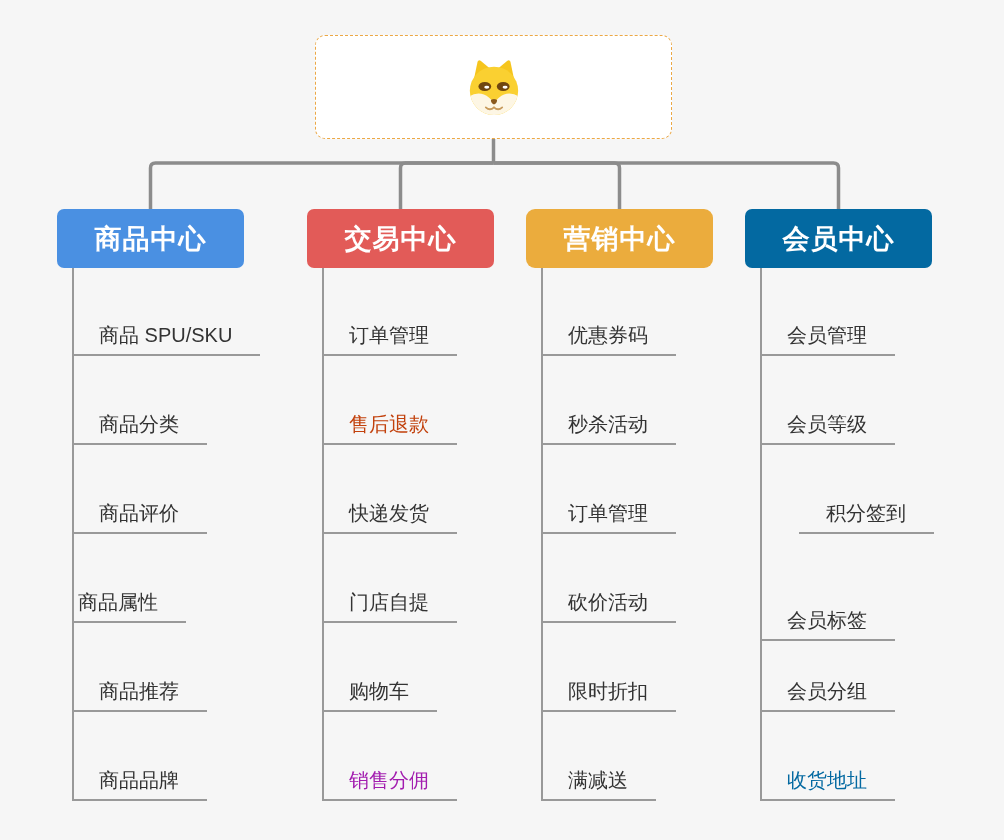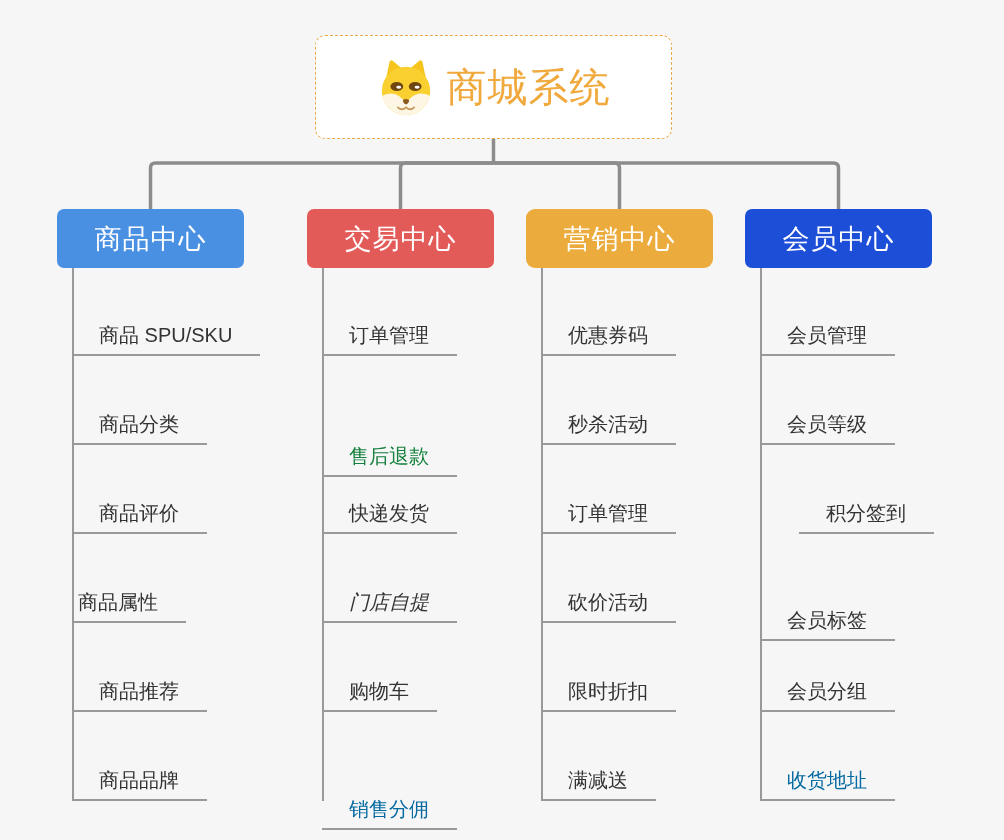--- a/index.html
+++ b/index.html
@@ -27,21 +27,21 @@
   .root-title{
     font-size:40px;font-weight:400;letter-spacing:1px;
   }
   .mascot{width:58px;height:60px;flex:0 0 auto;}
   .branch-box{
     position:absolute;top:209px;width:187px;height:59px;
     border-radius:7px;z-index:2;
     display:flex;align-items:center;justify-content:center;
   }
   .branch-label{
-    color:#ffffff;font-size:27px;font-weight:400;letter-spacing:1px;
+    color:#ffffff;font-size:27px;font-weight:700;letter-spacing:1px;
   }
   .column{
     position:absolute;top:268px;z-index:2;
   }
   .vline{
     position:absolute;left:0;top:0;width:2px;height:533px;
   }
   .child-node{
     position:absolute;left:0;
     height:36px;line-height:34px;
@@ -81,21 +81,20 @@
 
       <ellipse cx="20.5" cy="30.5" rx="6.6" ry="4.6" fill="#6f460f"></ellipse>
       <ellipse cx="22.5" cy="31.3" rx="2.6" ry="1.5" fill="#ffffff"></ellipse>
       <ellipse cx="39.5" cy="30.5" rx="6.6" ry="4.6" fill="#6f460f"></ellipse>
       <ellipse cx="41.5" cy="31.3" rx="2.6" ry="1.5" fill="#ffffff"></ellipse>
 
       <path d="M26.8 44.5 Q30 42.2 33.2 44.5 Q33.2 48 30 49 Q26.8 48 26.8 44.5 Z" fill="#8a5a1e"></path>
 
       <path d="M21.5 52 Q25.8 56 30 52 Q34.2 56 38.5 52" fill="none" stroke="#c79a5b" stroke-width="1.8" stroke-linecap="round"></path>
     </svg>
-    <span class="root-title" style="color: rgb(240, 169, 60);">商城系统</span>
   </div>
 
   <div id="branches">
     <div class="branch-box" style="left: 57px; background: rgb(74, 144, 226);">
       <span class="branch-label">商品中心</span>
     </div>
     <div class="column" style="left: 72px;">
       <div class="vline" style="background: rgb(153, 153, 153);"></div>
     <div class="child-node" style="top: 50px; border-bottom-color: rgb(153, 153, 153); color: rgb(51, 51, 51);"><span>商品 SPU/SKU</span></div>
         <div class="child-node" style="top: 139px; border-bottom-color: rgb(153, 153, 153); color: rgb(51, 51, 51);"><span>商品分类</span></div>
@@ -104,41 +103,41 @@
         <div class="child-node" style="top: 406px; border-bottom-color: rgb(153, 153, 153); color: rgb(51, 51, 51);"><span>商品推荐</span></div>
         <div class="child-node" style="top: 495px; border-bottom-color: rgb(153, 153, 153); color: rgb(51, 51, 51);"><span>商品品牌</span></div>
       </div>
 
     <div class="branch-box" style="left: 307px; background: rgb(226, 91, 88);">
       <span class="branch-label">交易中心</span>
     </div>
     <div class="column" style="left: 322px;">
       <div class="vline" style="background: rgb(153, 153, 153);"></div>
     <div class="child-node" style="top: 50px; border-bottom-color: rgb(153, 153, 153); color: rgb(51, 51, 51);"><span>订单管理</span></div>
-        <div class="child-node" style="top: 139px; border-bottom-color: rgb(153, 153, 153); color: #15803d; margin-top: 32px;"><span>售后退款</span></div>
+        <div class="child-node" style="top: 139px; border-bottom-color: rgb(153, 153, 153); color: #c2410c;"><span>售后退款</span></div>
         <div class="child-node" style="top: 228px; border-bottom-color: rgb(153, 153, 153); color: rgb(51, 51, 51);"><span>快递发货</span></div>
-        <div class="child-node" style="top: 317px; border-bottom-color: rgb(153, 153, 153); color: rgb(51, 51, 51); font-style: italic;"><span>门店自提</span></div>
+        <div class="child-node" style="top: 317px; border-bottom-color: rgb(153, 153, 153); color: rgb(51, 51, 51);"><span>门店自提</span></div>
         <div class="child-node" style="top: 406px; border-bottom-color: rgb(153, 153, 153); color: rgb(51, 51, 51);"><span>购物车</span></div>
-        <div class="child-node" style="top: 524px; border-bottom-color: rgb(153, 153, 153); color: #0369a1;"><span>销售分佣</span></div>
+        <div class="child-node" style="top: 495px; border-bottom-color: rgb(153, 153, 153); color: #a21caf;"><span>销售分佣</span></div>
       </div>
 
     <div class="branch-box" style="left: 526px; background: rgb(235, 172, 61); border-radius: 9px;">
       <span class="branch-label">营销中心</span>
     </div>
     <div class="column" style="left: 541px;">
       <div class="vline" style="background: rgb(153, 153, 153);"></div>
     <div class="child-node" style="top: 50px; border-bottom-color: rgb(153, 153, 153); color: rgb(51, 51, 51);"><span>优惠券码</span></div>
         <div class="child-node" style="top: 139px; border-bottom-color: rgb(153, 153, 153); color: rgb(51, 51, 51);"><span>秒杀活动</span></div>
         <div class="child-node" style="top: 228px; border-bottom-color: rgb(153, 153, 153); color: rgb(51, 51, 51);"><span>订单管理</span></div>
         <div class="child-node" style="top: 317px; border-bottom-color: rgb(153, 153, 153); color: rgb(51, 51, 51);"><span>砍价活动</span></div>
         <div class="child-node" style="top: 406px; border-bottom-color: rgb(153, 153, 153); color: rgb(51, 51, 51);"><span>限时折扣</span></div>
         <div class="child-node" style="top: 495px; border-bottom-color: rgb(153, 153, 153); color: rgb(51, 51, 51);"><span>满减送</span></div>
       </div>
 
-    <div class="branch-box" style="left: 745px; background: #1d4ed8;">
+    <div class="branch-box" style="left: 745px; background: #0369a1;">
       <span class="branch-label">会员中心</span>
     </div>
     <div class="column" style="left: 760px;">
       <div class="vline" style="background: rgb(153, 153, 153);"></div>
     <div class="child-node" style="top: 50px; border-bottom-color: rgb(153, 153, 153); color: rgb(51, 51, 51);"><span>会员管理</span></div>
         <div class="child-node" style="top: 139px; border-bottom-color: rgb(153, 153, 153); color: rgb(51, 51, 51);"><span>会员等级</span></div>
         <div class="child-node" style="top: 228px; border-bottom-color: rgb(153, 153, 153); color: rgb(51, 51, 51); margin-left: 39px;"><span>积分签到</span></div>
         <div class="child-node" style="top: 335px; border-bottom-color: rgb(153, 153, 153); color: rgb(51, 51, 51);"><span>会员标签</span></div>
         <div class="child-node" style="top: 406px; border-bottom-color: rgb(153, 153, 153); color: rgb(51, 51, 51);"><span>会员分组</span></div>
         <div class="child-node" style="top: 495px; border-bottom-color: rgb(153, 153, 153); color: #0369a1;"><span>收货地址</span></div>

